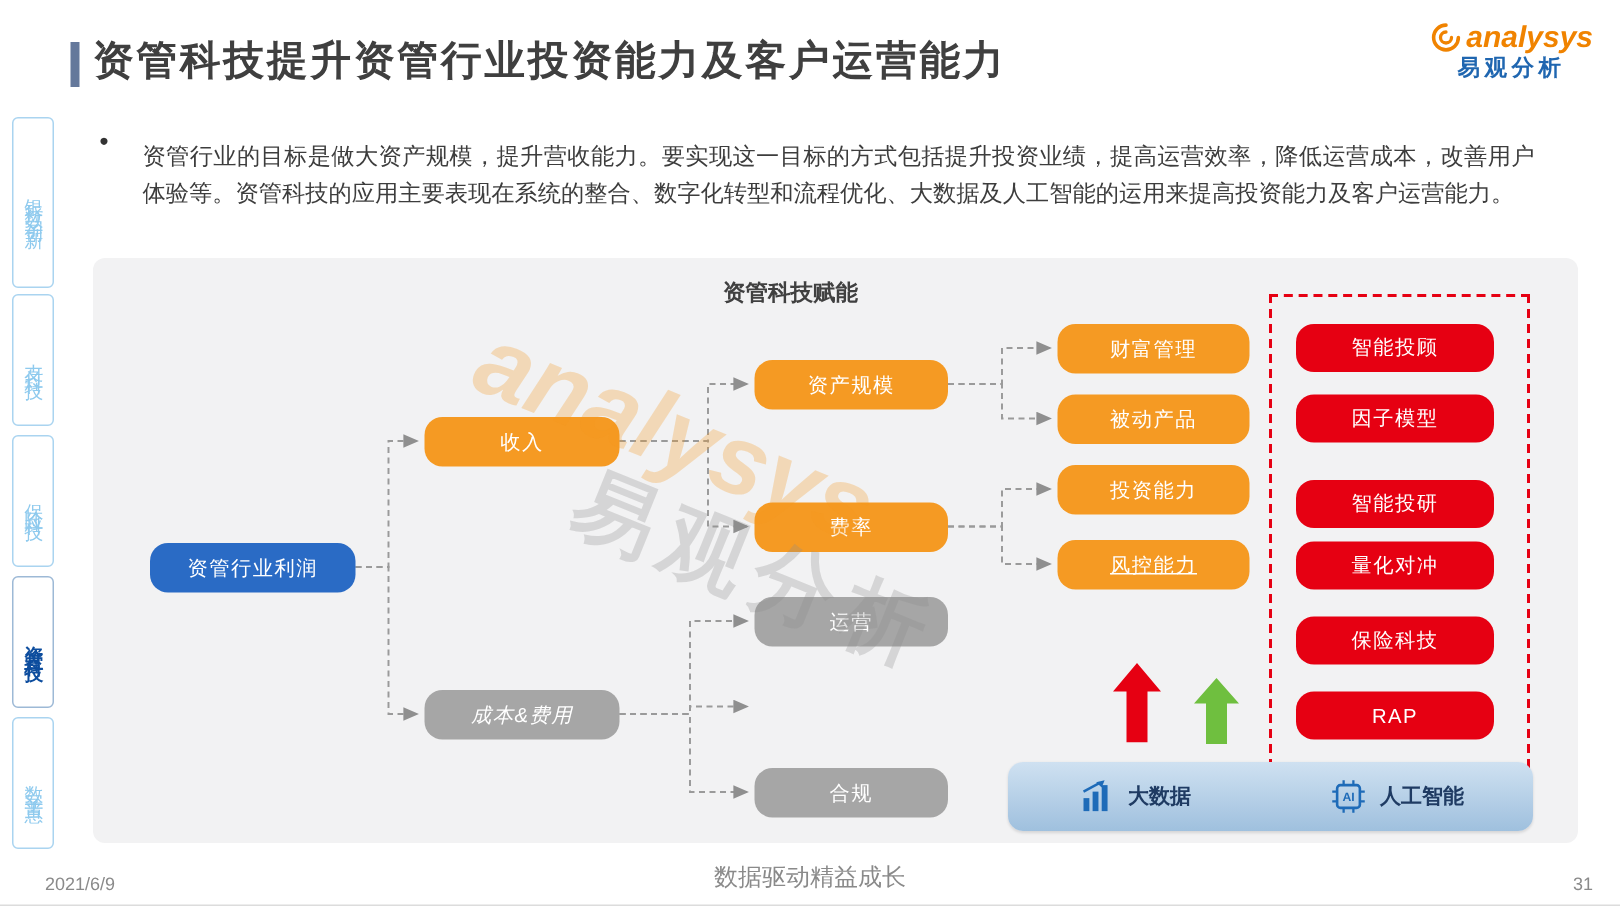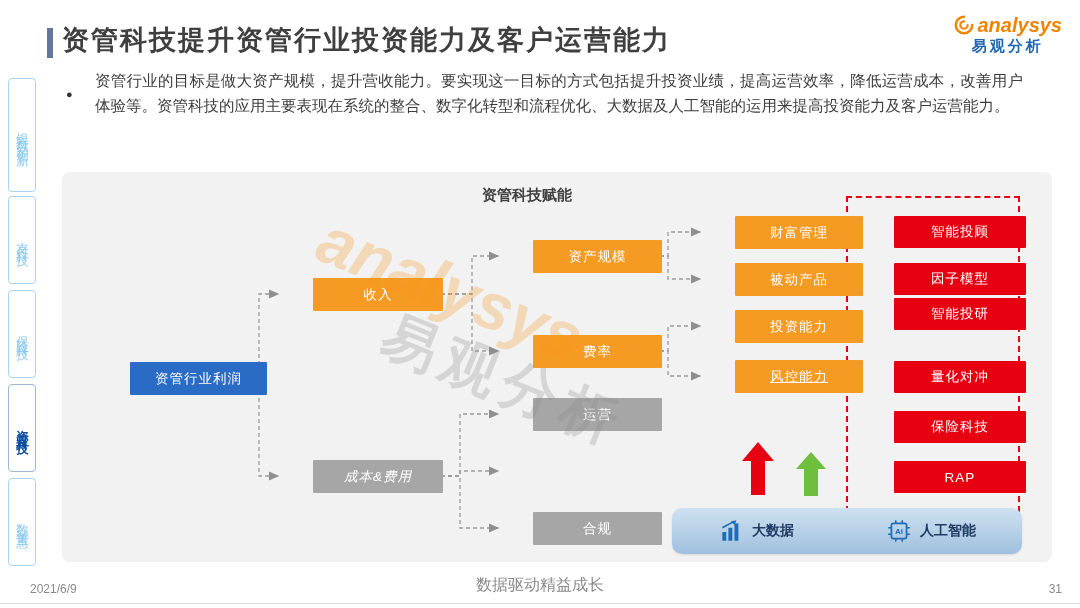--- a/index.html
+++ b/index.html
@@ -21,31 +21,31 @@
             writing-mode:vertical-rl;text-orientation:upright;font-size:12.5px;letter-spacing:4px;}
   .side-tab.active{color:#0d4d9e;font-weight:bold;border-color:#9db9d6;}
   .t1{top:78px;height:112px;}
   .t2{top:196px;height:86px;}
   .t3{top:290px;height:86px;}
   .t4{top:384px;height:86px;}
   .t5{top:478px;height:86px;}
 
   
   .bullet-dot{position:absolute;left:66px;top:88px;font-size:11px;color:#333;}
-  .bullet-text{position:absolute;left:95px;top:68px;width:928px;margin:0;font-size:15.5px;
+  .bullet-text{position:absolute;left:95px;top:92px;width:928px;margin:0;font-size:15.5px;
                line-height:1.62;color:#3d3d3d;text-align:justify;}
 
   
   .diagram{position:absolute;left:62px;top:172px;width:990px;height:390px;background:#f2f2f3;
            border-radius:8px;}
   .diagram-title{position:absolute;left:0;right:60px;top:14px;text-align:center;font-size:15px;
                  font-weight:bold;color:#404040;z-index:3;}
   .connectors{position:absolute;left:0;top:0;z-index:2;}
   .box{position:absolute;display:flex;align-items:center;justify-content:center;color:#fff;
-       font-size:13.5px;letter-spacing:1px;z-index:3;border-radius:1px;margin-left:30px;}
+       font-size:13.5px;letter-spacing:1px;z-index:3;border-radius:12px;}
   .blue{background:#2a6bc5;}
   .orange{background:#f59a23;}
   .gray{background:#a6a6a6;text-align:center;}
   .red{background:#e60012;}
 
   .profit{left:38px;top:190px;width:137px;height:33px;}
   .revenue{left:221px;top:106px;width:130px;height:33px;}
   .cost{left:221px;top:288px;width:130px;height:33px;font-style:italic;}
   .asset{left:441px;top:68px;width:129px;height:33px;}
   .fee{left:441px;top:163px;width:129px;height:33px;}
@@ -53,21 +53,21 @@
   .market{left:441px;top:283px;width:129px;height:33px;}
   .comp{left:441px;top:340px;width:129px;height:33px;}
   .wealth{left:643px;top:44px;width:128px;height:33px;}
   .passive{left:643px;top:91px;width:128px;height:33px;}
   .invest{left:643px;top:138px;width:128px;height:33px;}
   .risk{left:643px;top:188px;width:128px;height:33px;text-decoration:underline;}
 
   .dashed-frame{position:absolute;left:784px;top:24px;width:170px;height:312px;
                 border:2px dashed #e60012;z-index:2;}
   .tech{left:802px;width:132px;height:32px;}
-  .tech1{top:44px;} .tech2{top:91px;} .tech3{top:126px;} .tech4{top:189px;}
+  .tech1{top:44px;} .tech2{top:91px;} .tech3{top:148px;} .tech4{top:189px;}
   .tech5{top:239px;} .tech6{top:289px;}
 
   .up-arrow{position:absolute;z-index:3;}
   .arrow-red{left:680px;top:270px;}
   .arrow-green{left:734px;top:280px;}
 
   .bottom-bar{position:absolute;left:610px;top:336px;width:350px;height:46px;border-radius:10px;
               background:linear-gradient(180deg,#cfe1f1,#9fc0de);display:flex;align-items:center;
               justify-content:space-around;z-index:3;box-shadow:0 1px 2px rgba(0,0,0,.12);}
   .bar-group{display:flex;align-items:center;gap:8px;font-size:14px;font-weight:bold;color:#1f3b63;}

